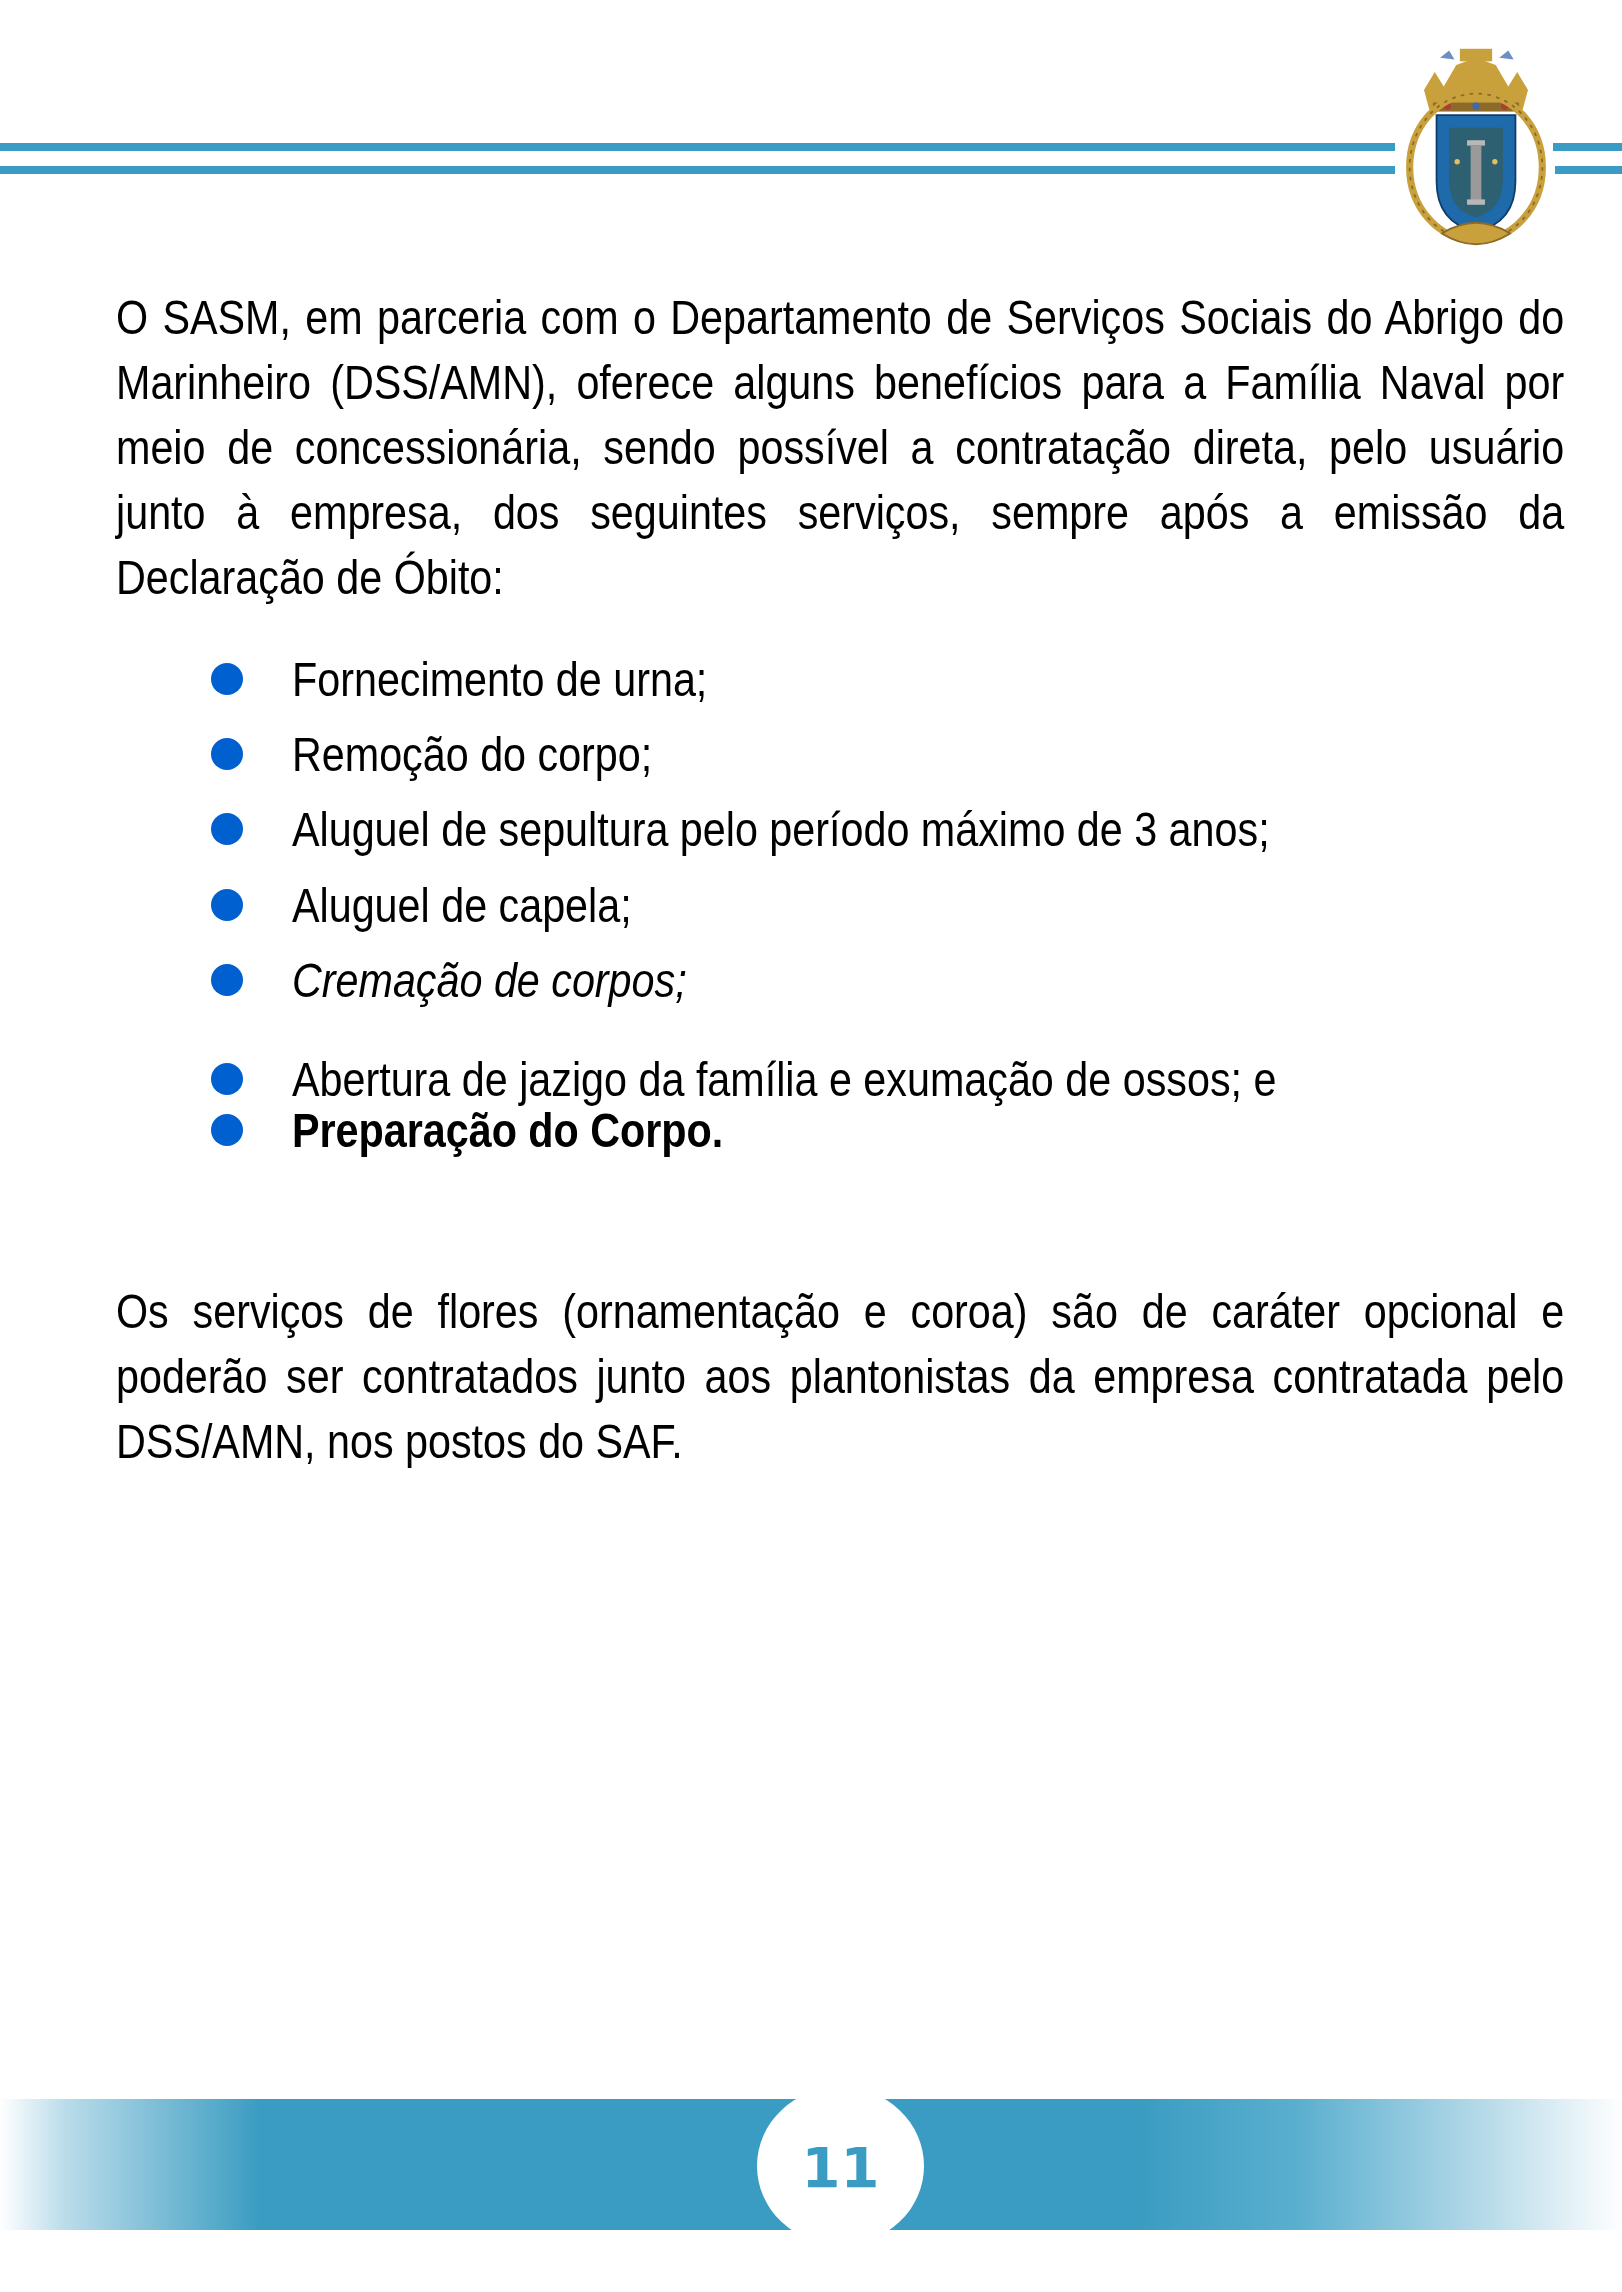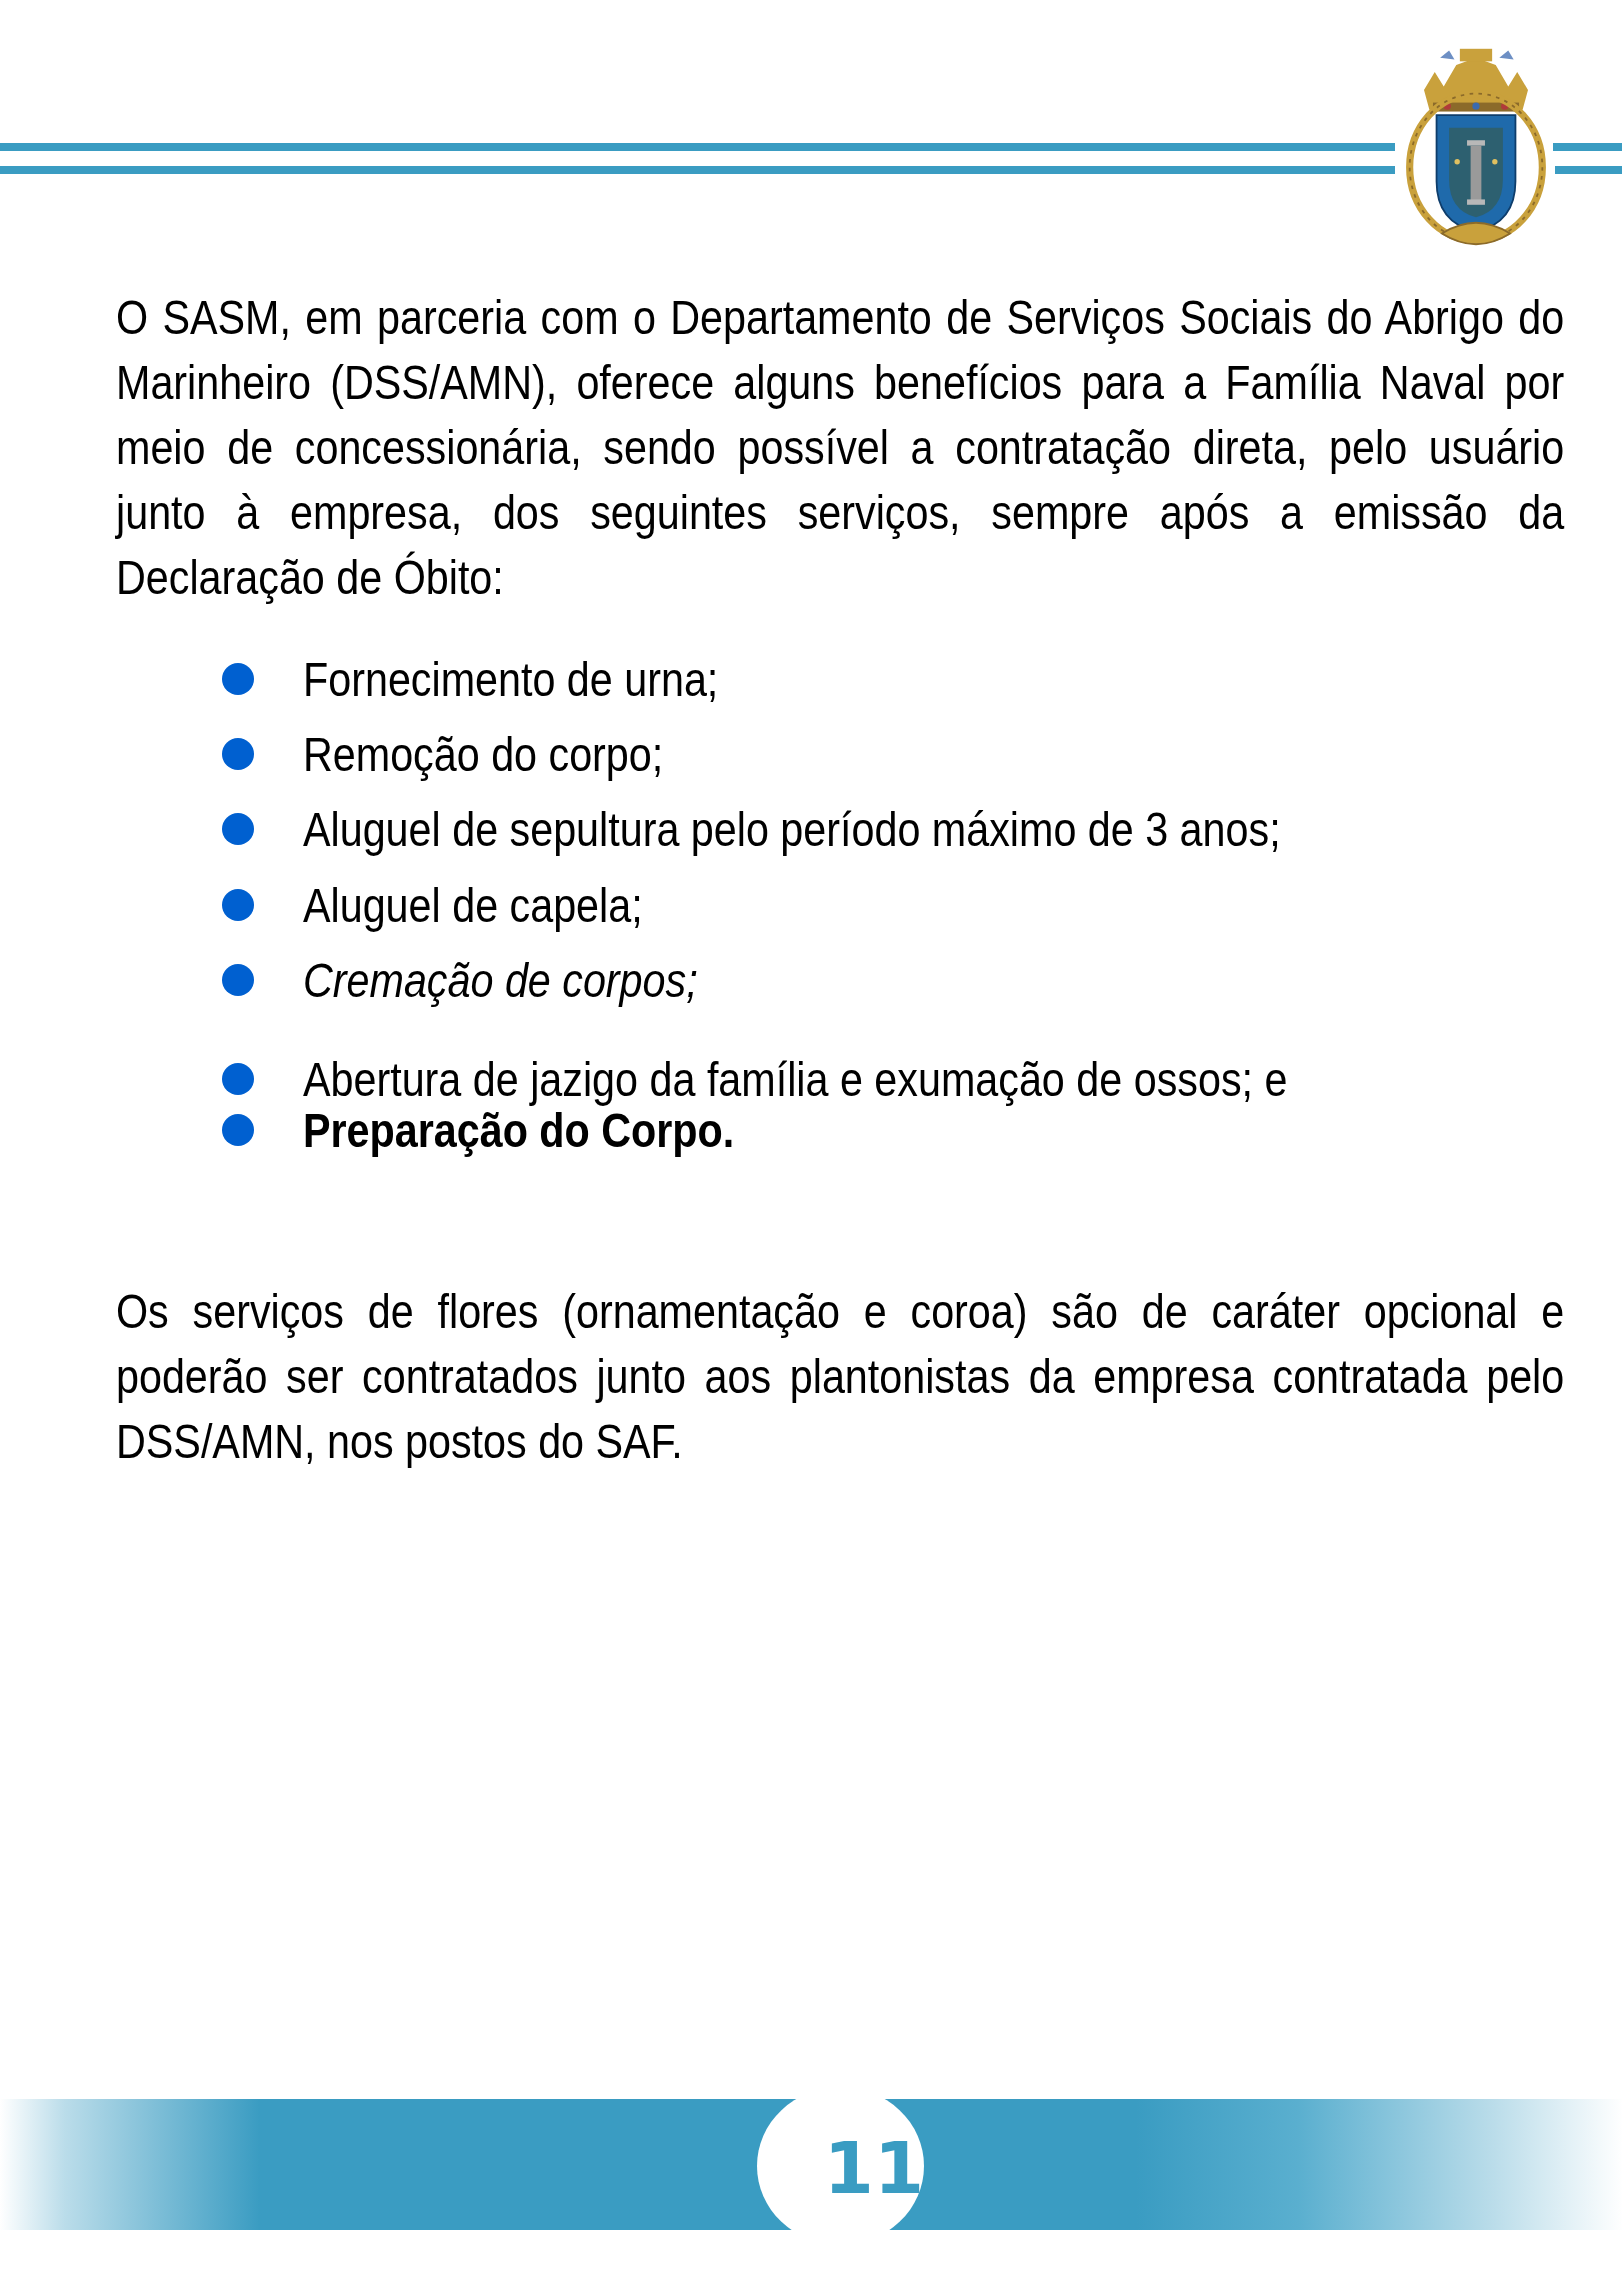--- a/index.html
+++ b/index.html
@@ -18,43 +18,43 @@
     position: absolute; left: 116px; width: 1447px;
     font-size: 48px; line-height: 65px;
     text-align: justify; text-align-last: left;
     transform: scaleX(0.86); transform-origin: left top;
     width: 1684px;
   }
   #para-1 { top: 285px; }
   #para-2 { top: 1279px; }
 
   .bullets { position: absolute; left: 0; top: 647px; margin: 0; padding: 0; list-style: none; }
-  .bullet-item { position: absolute; left: 12px; height: 75px; width: 1522px; }
+  .bullet-item { position: absolute; left: 1px; height: 75px; width: 1522px; }
   .bullet-dot {
     position: absolute; left: 210px; top: 16px; width: 32px; height: 32px;
     border-radius: 50%; background: #0060d0;
   }
   .bullet-label {
     position: absolute; left: 291px; top: 0; font-size: 48px; line-height: 65px;
     white-space: nowrap; transform: scaleX(0.86); transform-origin: left top;
   }
 
   .footer-band {
     position: absolute; left: 0; top: 2099px; width: 1623px; height: 131px;
     background: linear-gradient(to right,
       rgba(58,156,194,0) 0%, rgba(58,156,194,0.35) 4%, #3a9cc2 16%,
       #3a9cc2 70%, #5aafcf 80%, rgba(58,156,194,0.35) 92%, rgba(58,156,194,0) 100%);
   }
   .page-oval {
     position: absolute; left: 757px; top: 2087px; width: 167px; height: 158px;
     background: #ffffff; border-radius: 50%;
   }
   .page-number {
-    position: absolute; left: 757px; top: 2123px; width: 167px; text-align: right;
-    font-family: "DejaVu Sans", sans-serif; font-weight: bold; font-size: 72px;
+    position: absolute; left: 757px; top: 2123px; width: 167px; text-align: center;
+    font-family: "DejaVu Sans", sans-serif; font-weight: bold; font-size: 56px;
     line-height: 90px; color: #3a9cc2;
   }
 </style>
 </head>
 <body>
 
 <div>
 
   <div id="bar-l1" class="hbar"></div>
   <div id="bar-l2" class="hbar"></div>

